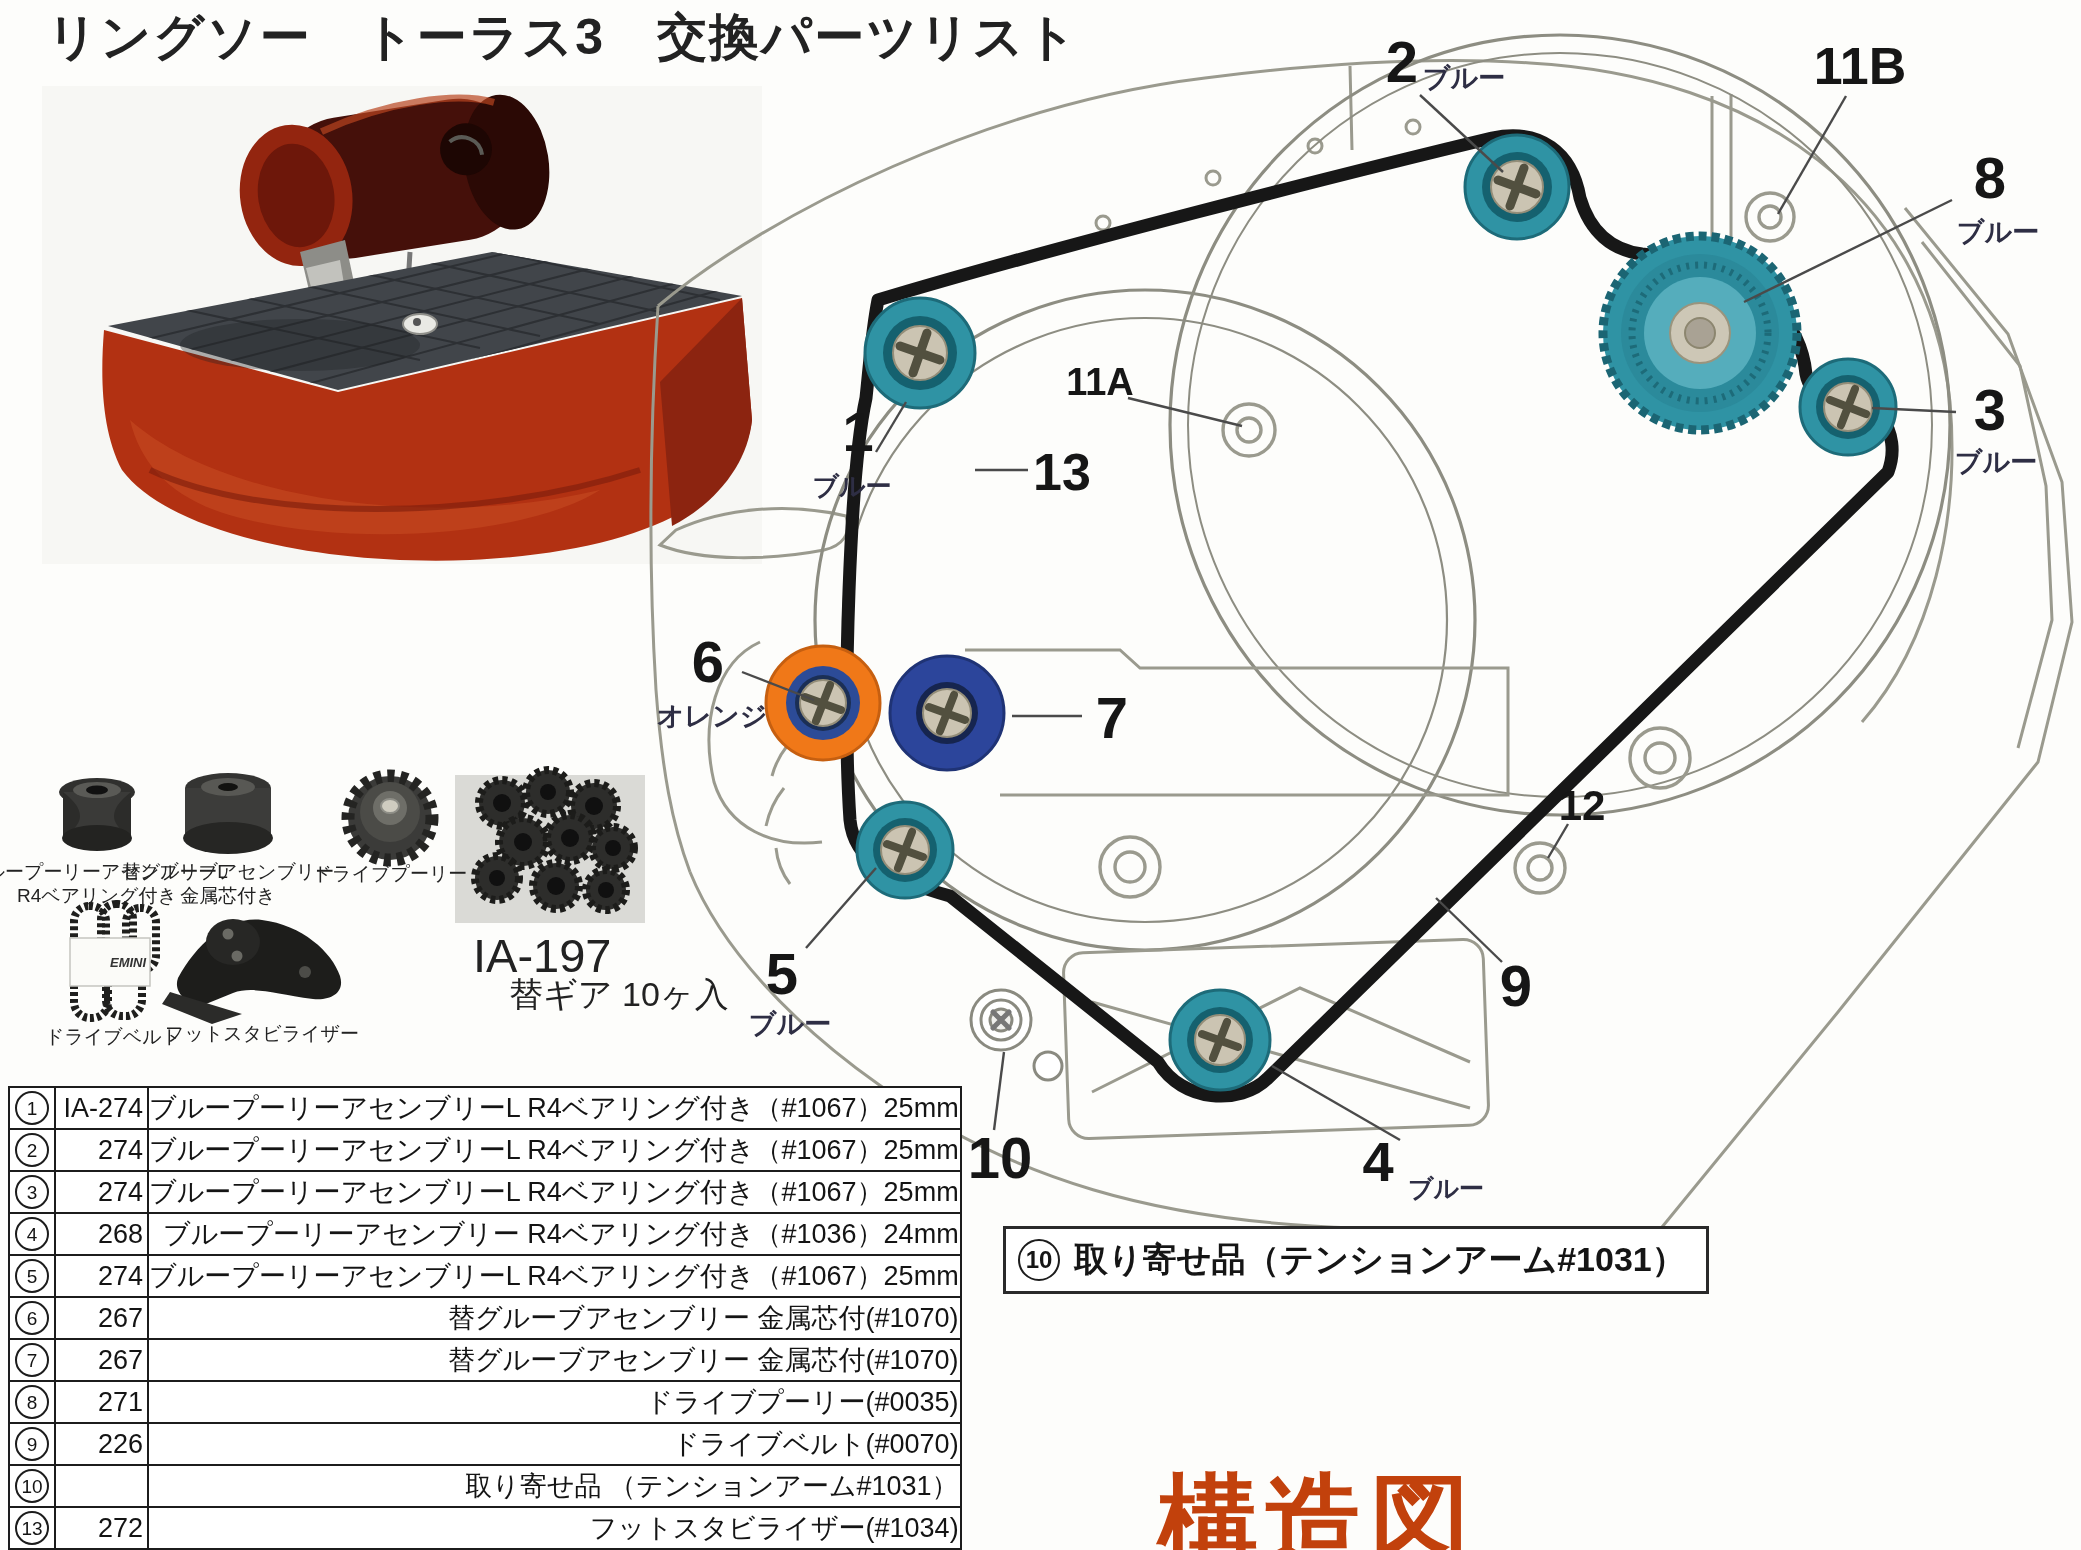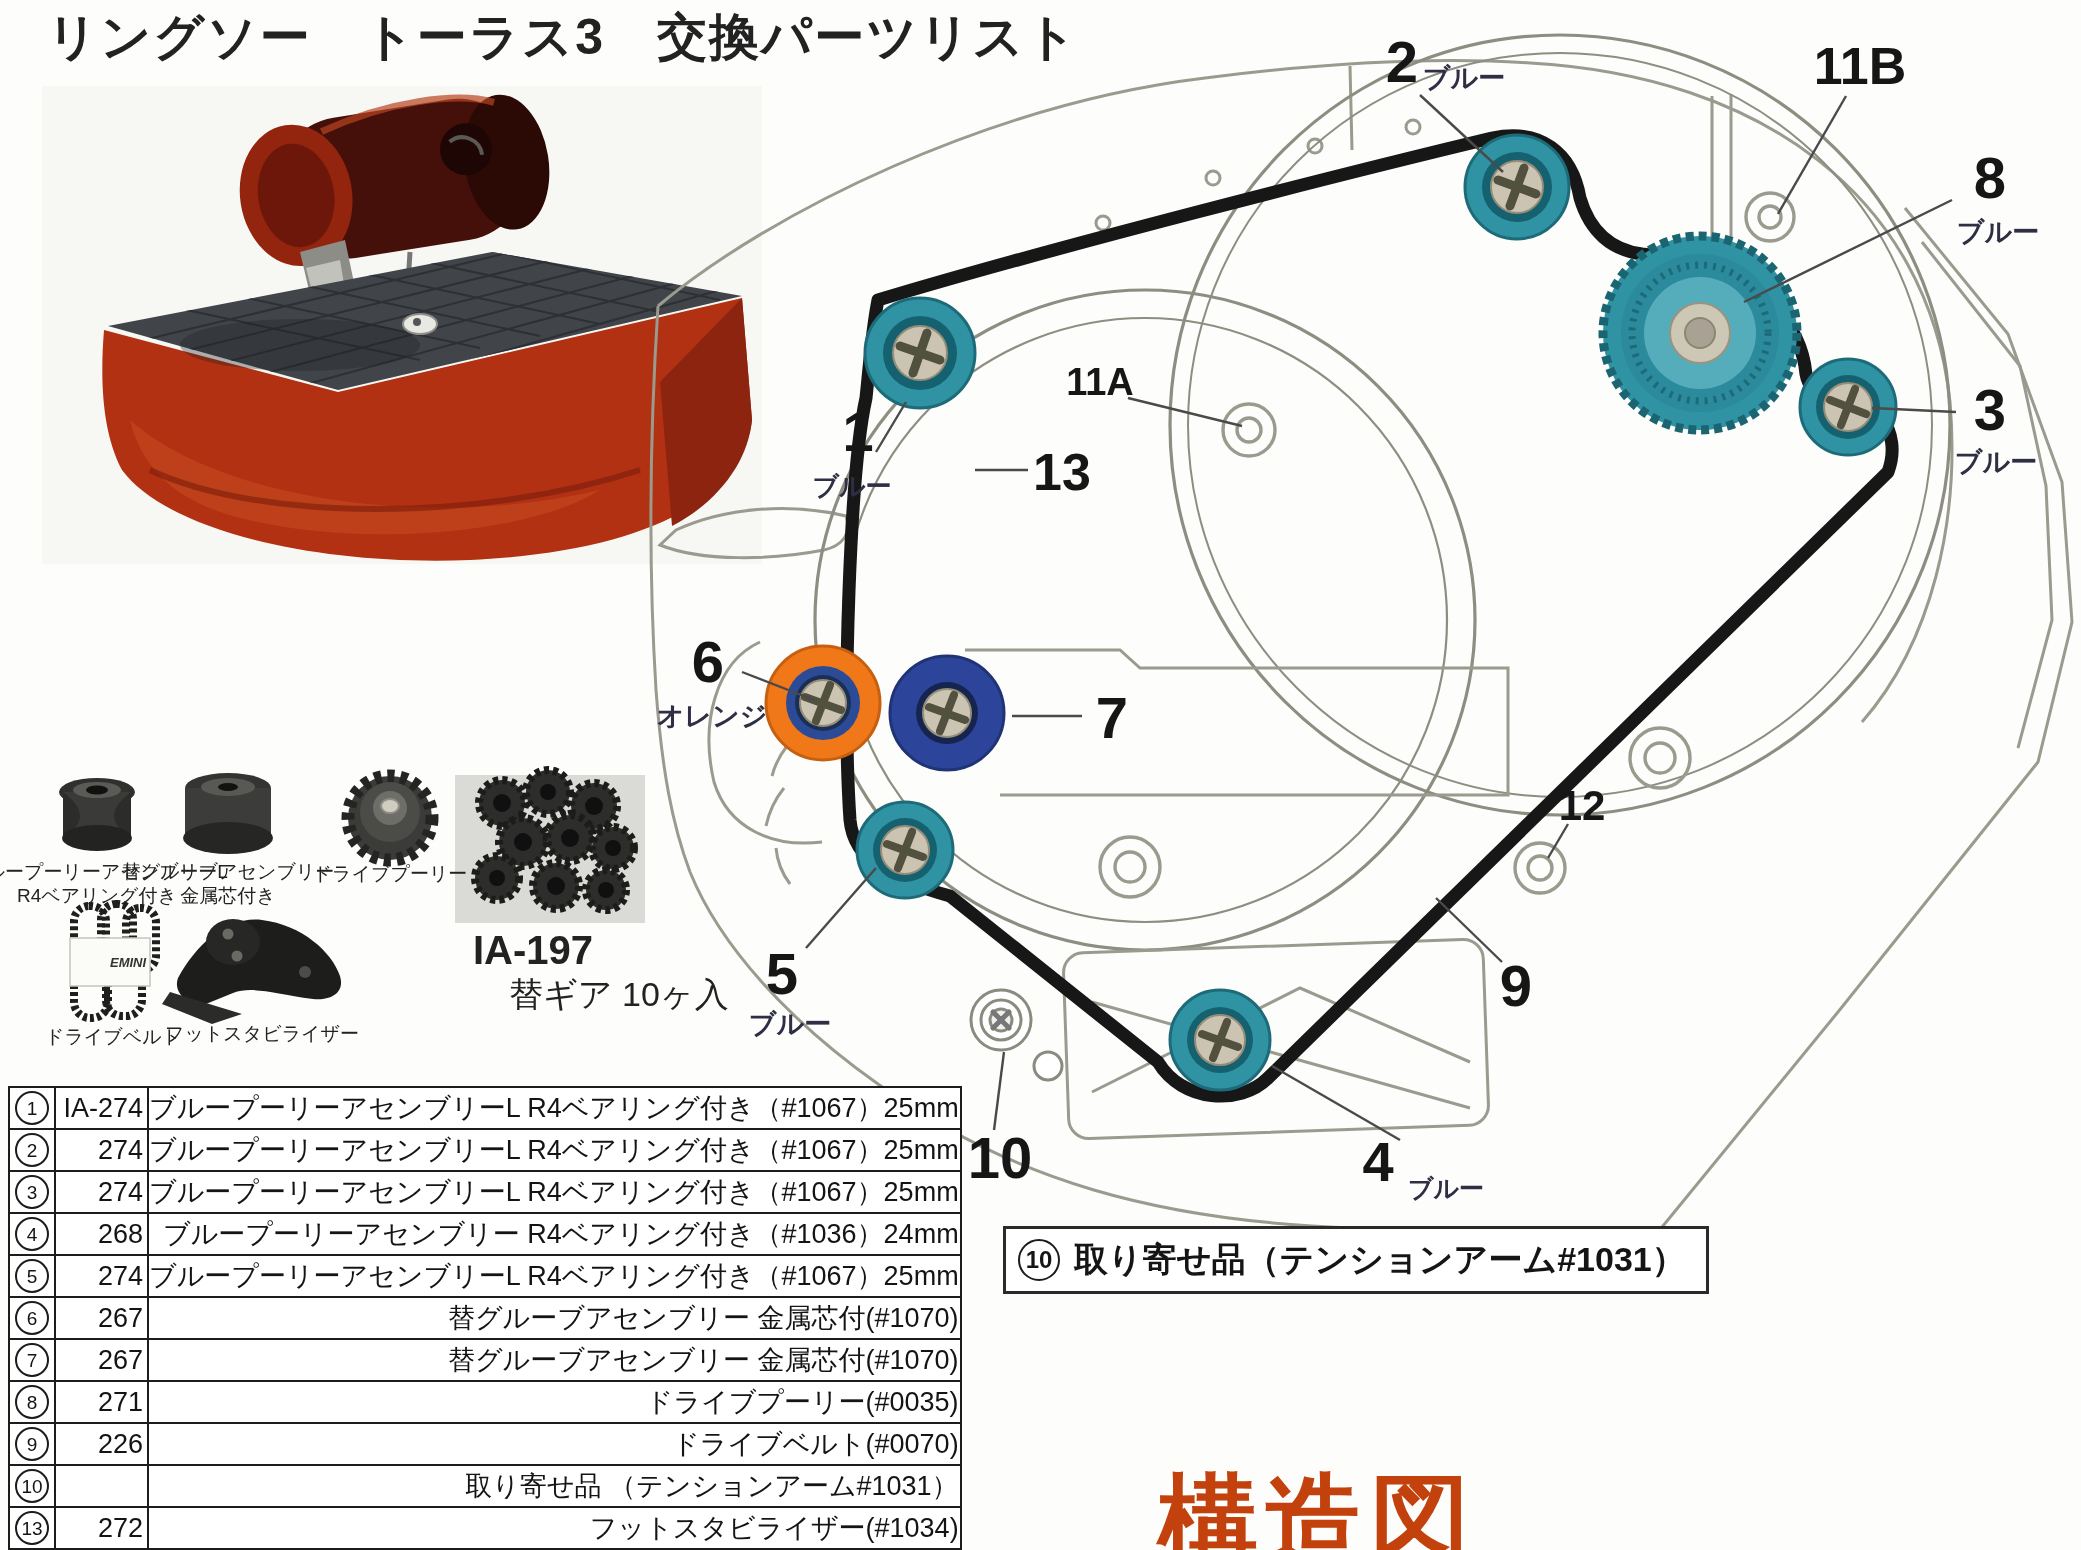--- a/index.html
+++ b/index.html
@@ -10,21 +10,21 @@
 
   
   svg.bg{position:absolute;left:0;top:0;width:2081px;height:1550px;}
 
   
   .co-num{position:absolute;transform:translate(-50%,-50%);font-weight:600;color:#161616;line-height:1;}
   .co-note{position:absolute;transform:translate(-50%,-50%);font-weight:700;color:#2e2e44;line-height:1;}
 
   
   .thumb-cap{position:absolute;font-size:19px;line-height:1.25;color:#222;text-align:center;transform:translateX(-50%);font-weight:500;}
-  .gear-code{position:absolute;font-size:40px;color:#222;font-weight:700;}
+  .gear-code{position:absolute;font-size:47px;color:#222;font-weight:400;}
   .gear-desc{position:absolute;font-size:34px;color:#222;font-weight:500;}
   .belt-logo{position:absolute;font-size:13px;font-weight:700;color:#333;font-style:italic;}
 
   
   table.parts{position:absolute;left:8px;top:1086px;border-collapse:collapse;background:#fff;}
   table.parts td{border:2px solid #1c1c1c;height:38px;font-size:27px;color:#141414;white-space:nowrap;}
   td.c-no{width:42px;text-align:center;}
   td.c-code{width:86px;text-align:right;padding-right:4px;font-size:28px;}
   td.c-desc{width:742px;text-align:right;padding-left:0;}
   .circ{display:inline-flex;width:30px;height:30px;border:2px solid #1c1c1c;border-radius:50%;

